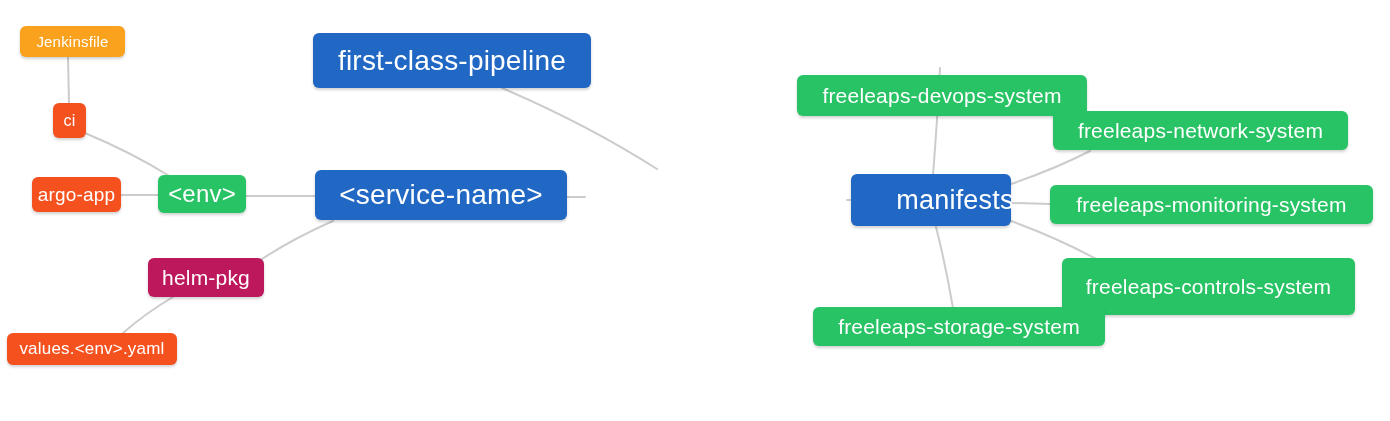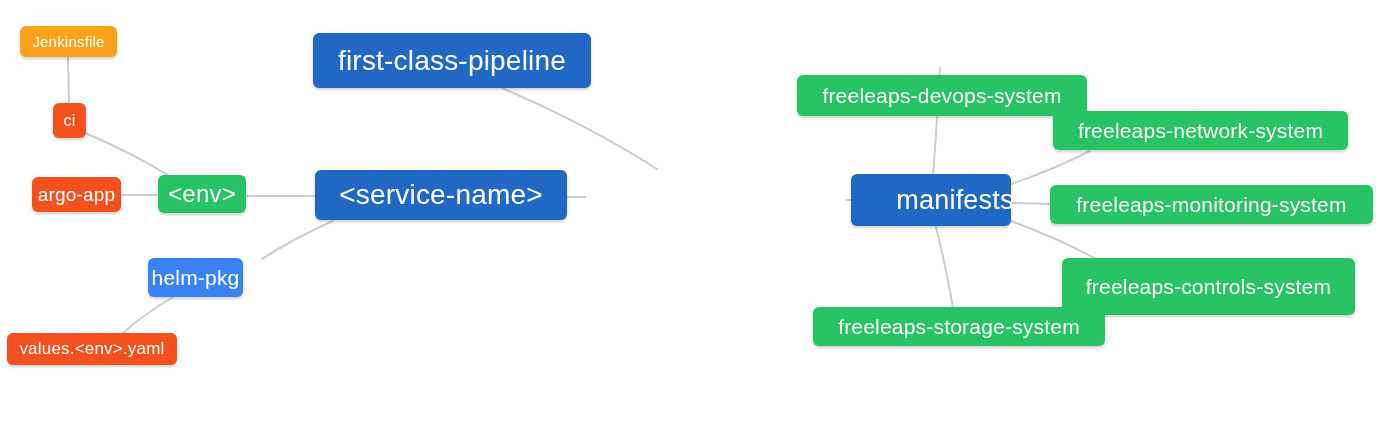--- a/index.html
+++ b/index.html
@@ -60,25 +60,25 @@
       <path d="M 502 88 Q 587.25 124.45 657 169" stroke="#cccccc" stroke-width="2"></path>
       <path d="M 567 197 Q 576.9 197 585 197" stroke="#cccccc" stroke-width="2"></path>
       <path d="M 847 200 Q 849.75 200 852 200" stroke="#cccccc" stroke-width="2"></path>
       <path d="M 933 175 Q 936.85 126.85 940 68" stroke="#cccccc" stroke-width="2"></path>
       <path d="M 1011 184 Q 1054.45 169.15 1090 151" stroke="#cccccc" stroke-width="2"></path>
       <path d="M 1011 203 Q 1032.45 203.45 1050 204" stroke="#cccccc" stroke-width="2"></path>
       <path d="M 1011 221 Q 1058.85 238.55 1098 260" stroke="#cccccc" stroke-width="2"></path>
       <path d="M 936 227 Q 945.35 263.45 953 308" stroke="#cccccc" stroke-width="2"></path>
     </svg>
 
-<div class="node" style="left: 20px; top: 26px; width: 97px; height: 31px; font-size: 15px; background: rgb(250, 162, 30);">Jenkinsfile</div>
+<div class="node" style="left: 20px; top: 26px; width: 105px; height: 31px; font-size: 15px; background: rgb(250, 162, 30);">Jenkinsfile</div>
     <div class="node" style="left: 53px; top: 103px; width: 33px; height: 35px; font-size: 16px; background: rgb(244, 81, 30);">ci</div>
     <div class="node" style="left: 32px; top: 177px; width: 89px; height: 35px; font-size: 19px; background: rgb(244, 81, 30);">argo-app</div>
     <div class="node" style="left: 158px; top: 175px; width: 88px; height: 38px; font-size: 24px; background: rgb(40, 195, 100);">&lt;env&gt;</div>
-    <div class="node" style="left: 148px; top: 258px; width: 95px; height: 39px; font-size: 21px; background: #3b82f6;">helm-pkg</div>
+    <div class="node" style="left: 148px; top: 258px; width: 116px; height: 39px; font-size: 21px; background: #be185d;">helm-pkg</div>
     <div class="node" style="left: 7px; top: 333px; width: 170px; height: 32px; font-size: 17px; background: rgb(244, 81, 30);">values.&lt;env&gt;.yaml</div>
     <div class="node" style="left: 313px; top: 33px; width: 278px; height: 55px; font-size: 28px; background: rgb(33, 104, 196); text-align: right;">first-class-pipeline</div>
     <div class="node" style="left: 315px; top: 170px; width: 252px; height: 50px; font-size: 28px; background: rgb(33, 104, 196);">&lt;service-name&gt;</div>
     <div class="node" style="left: 851px; top: 174px; width: 160px; height: 52px; font-size: 27px; background: rgb(33, 104, 196); padding-left: 48px;">manifests</div>
     <div class="node" style="left: 797px; top: 27px; width: 290px; height: 41px; font-size: 21px; background: rgb(40, 195, 100); margin-top: 48px;">freeleaps-devops-system</div>
     <div class="node" style="left: 1053px; top: 111px; width: 295px; height: 39px; font-size: 21px; background: rgb(40, 195, 100);">freeleaps-network-system</div>
     <div class="node" style="left: 1050px; top: 185px; width: 323px; height: 39px; font-size: 21px; background: rgb(40, 195, 100);">freeleaps-monitoring-system</div>
     <div class="node" style="left: 1062px; top: 258px; width: 293px; height: 57px; font-size: 21px; background: rgb(40, 195, 100);">freeleaps-controls-system</div>
     <div class="node" style="left: 813px; top: 307px; width: 292px; height: 39px; font-size: 21px; background: rgb(40, 195, 100);">freeleaps-storage-system</div>
   </div>

